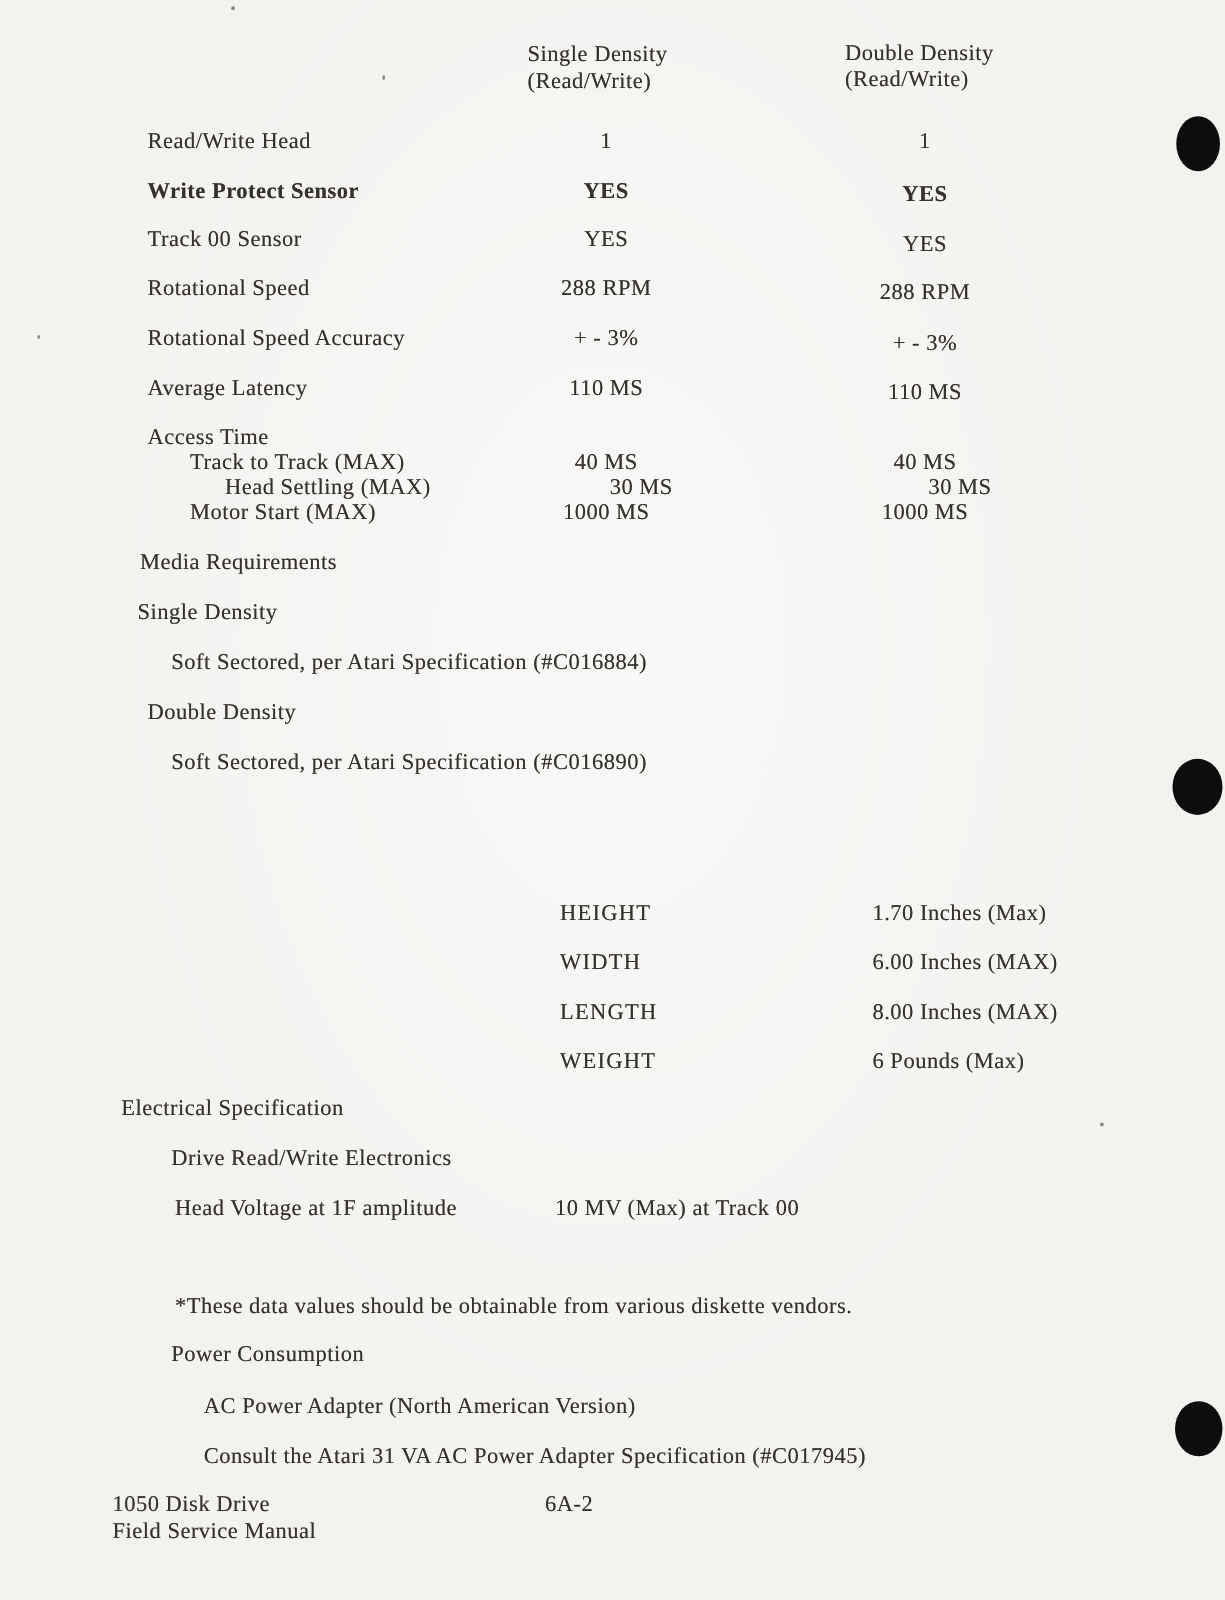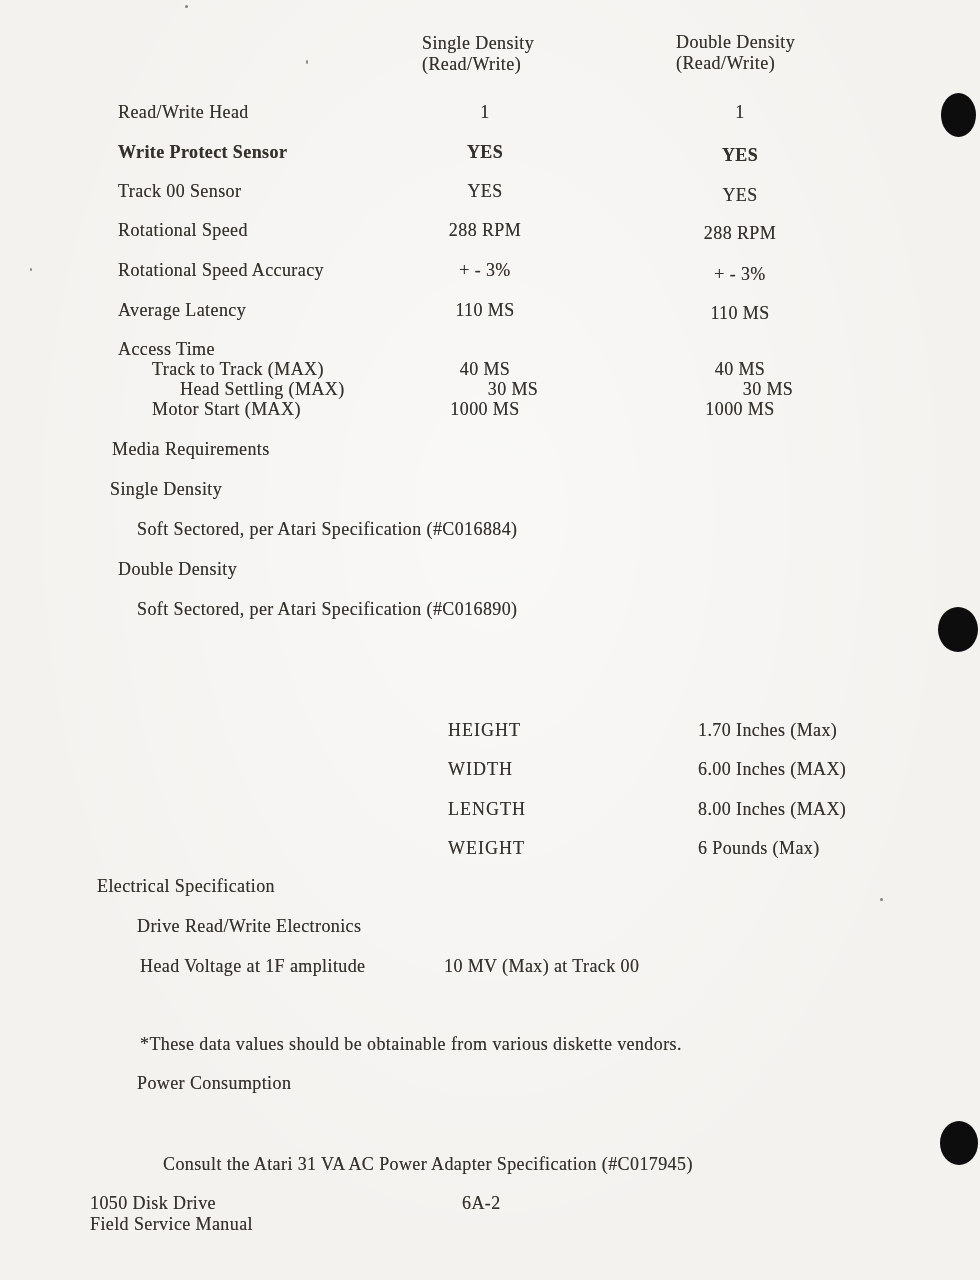--- a/index.html
+++ b/index.html
@@ -158,25 +158,26 @@
   <div class="line" style="left:137px; top:916px;">Drive Read/Write Electronics</div>
 
   <div class="elecrow" style="top:956px;">
     <span class="eleclabel">Head Voltage at 1F amplitude</span>
     <span class="elecvalue" style="left:444px;">10 MV (Max) at Track 00</span>
   </div>
 
   <div class="line" style="left:140px; top:1034px;">*These data values should be obtainable from various diskette vendors.</div>
 
   <div class="line" style="left:137px; top:1073px;">Power Consumption</div>
+  <div class="line" style="left:163px; top:1114px;">AC Power Adapter (North American Version)</div>
   <div class="line" style="left:163px; top:1154px;">Consult the Atari 31 VA AC Power Adapter Specification (#C017945)</div>
 
   <div class="line" style="left:90px; top:1193px;">1050 Disk Drive</div>
   <div class="line" style="left:90px; top:1214px;">Field Service Manual</div>
-  <div class="line" style="left:462px; top:1193px;text-align:right;">6A-2</div>
+  <div class="line" style="left:436px; top:1193px;text-align:right;">6A-2</div>
 
   <div class="punch-dot dot-1"></div>
   <div class="punch-dot dot-2"></div>
   <div class="punch-dot dot-3"></div>
 
   <div class="speck" style="left:185px; top:5px; width:3px; height:3px;"></div>
   <div class="speck" style="left:306px; top:60px; width:2px; height:4px;"></div>
   <div class="speck" style="left:880px; top:898px; width:3px; height:3px;"></div>
   <div class="speck" style="left:30px; top:268px; width:2px; height:3px;"></div>
 

